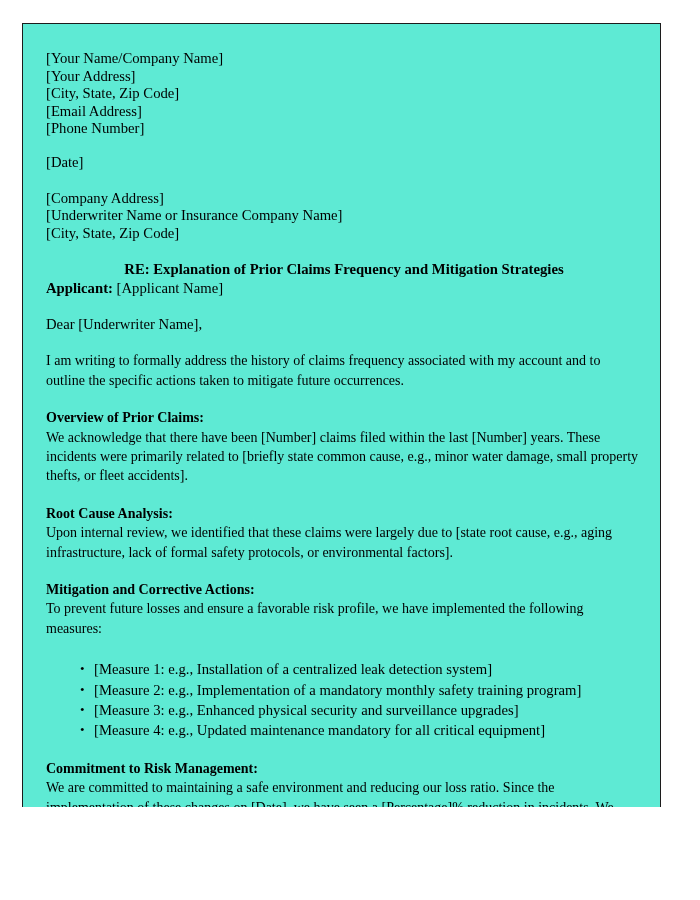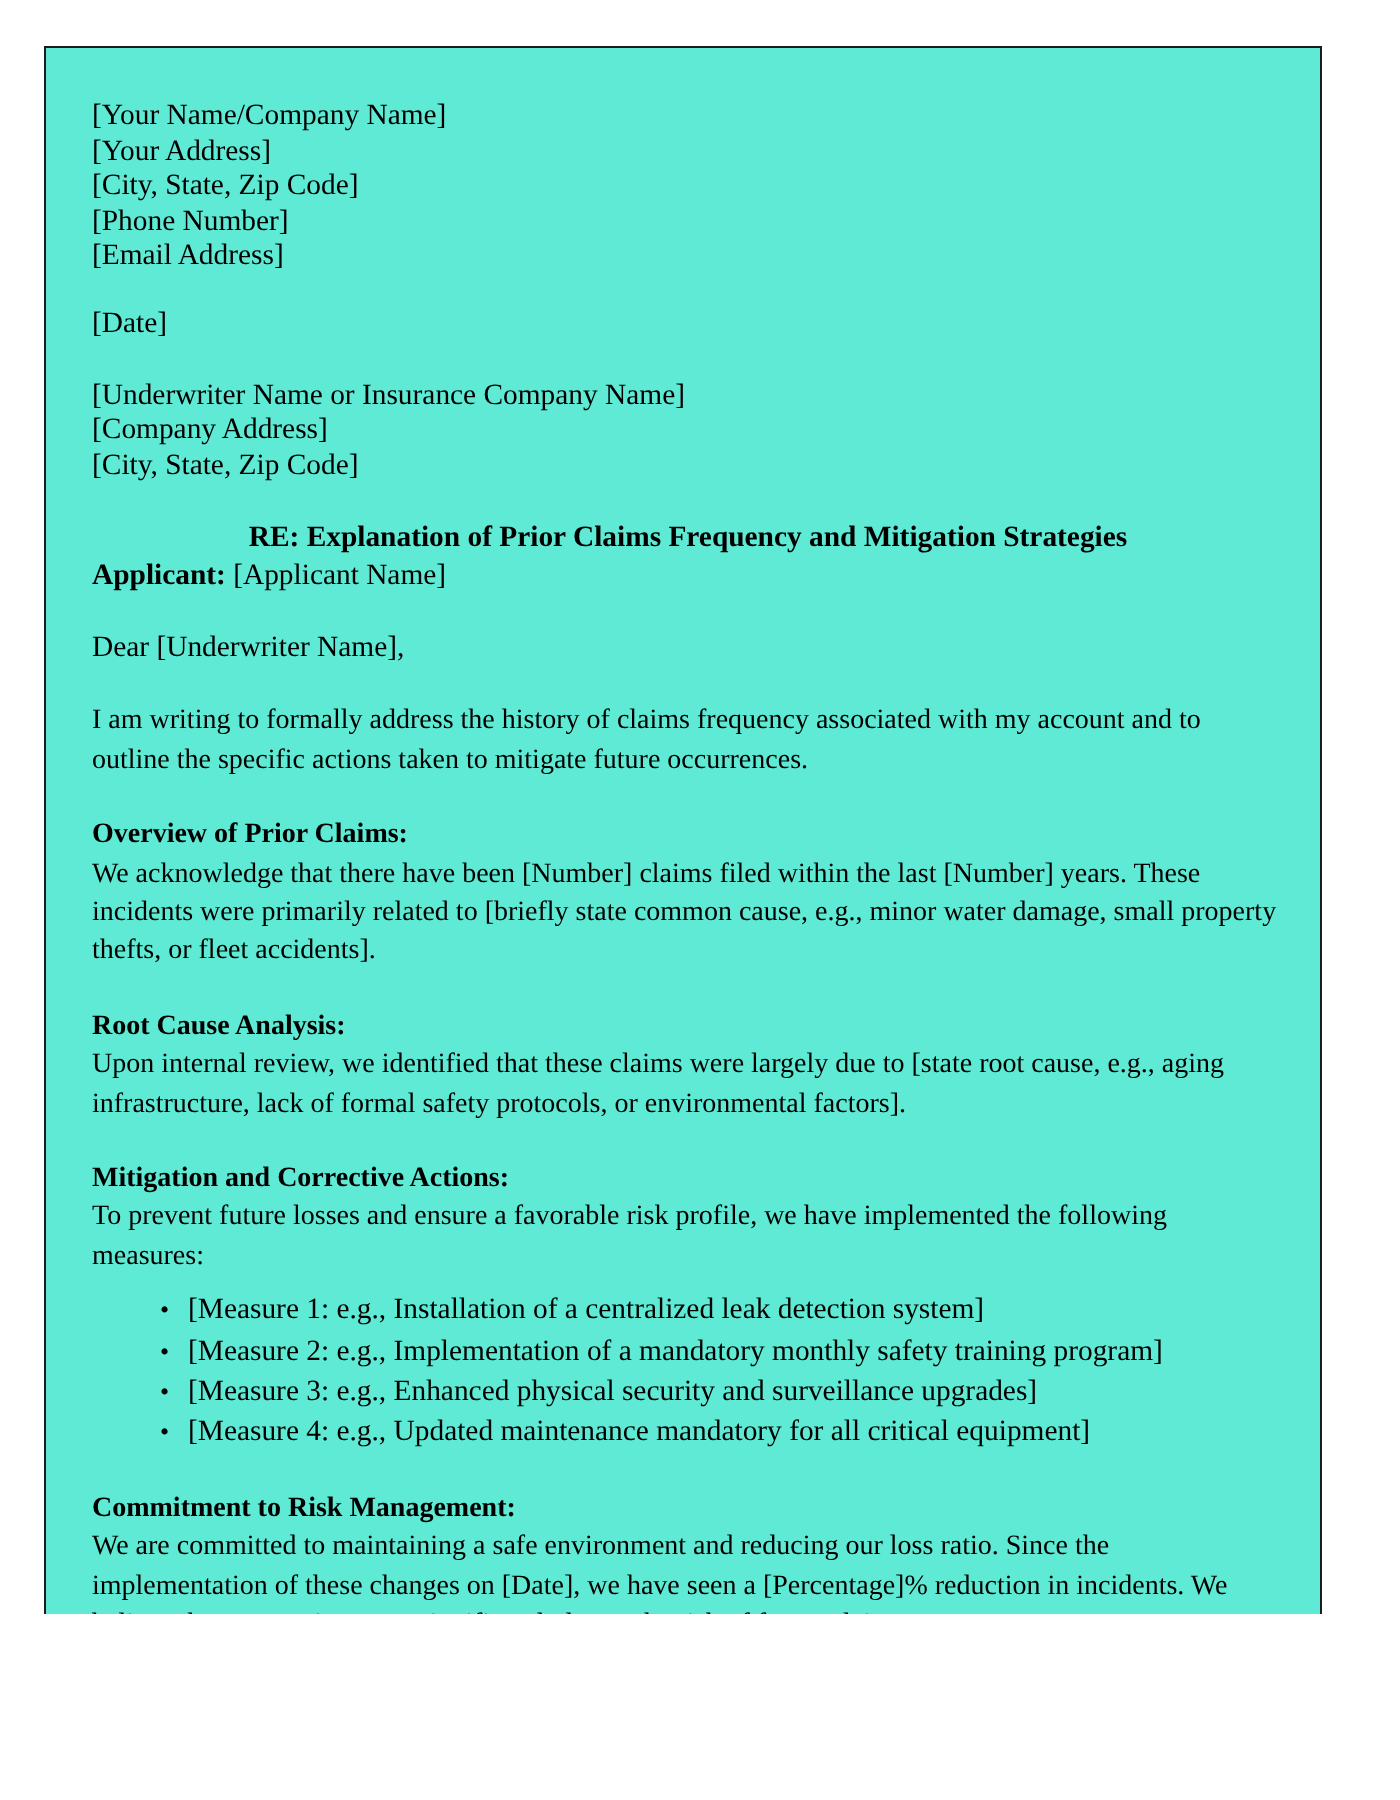--- a/index.html
+++ b/index.html
@@ -57,21 +57,21 @@
   .heading {
     font-size: 14px;
     line-height: 19.4px;
     font-weight: bold;
     margin: 0;
   }
 
   .re-block .line { line-height: 18.2px; }
 
   .measures {
-    margin: 7px 0 0 0;
+    margin: 21px 0 0 0;
     padding-left: 48px;
     list-style: none;
   }
   .measures li {
     font-size: 14.7px;
     line-height: 20.4px;
     position: relative;
     white-space: nowrap;
   }
   .measures li::before {
@@ -85,33 +85,33 @@
 </head>
 <body>
 
 <div class="page-sheet">
   <div class="page-body">
 
     <div>
       <div class="line">[Your Name/Company Name]</div>
       <div class="line">[Your Address]</div>
       <div class="line">[City, State, Zip Code]</div>
+      <div class="line">[Email Address]</div>
       <div class="line">[Phone Number]</div>
-      <div class="line">[Email Address]</div>
     </div>
 
     <div class="spacer-sm"></div>
 
     <div class="line">[Date]</div>
 
     <div class="spacer-md"></div>
 
     <div>
+      <div class="line">[Company Address]</div>
       <div class="line">[Underwriter Name or Insurance Company Name]</div>
-      <div class="line">[Company Address]</div>
       <div class="line">[City, State, Zip Code]</div>
     </div>
 
     <div class="spacer-md"></div>
 
     <div class="re-block">
       <div class="line bold">RE: Explanation of Prior Claims Frequency and Mitigation Strategies</div>
       <div class="line"><span class="bold">Applicant:</span> <span>[Applicant Name]</span></div>
     </div>
 

